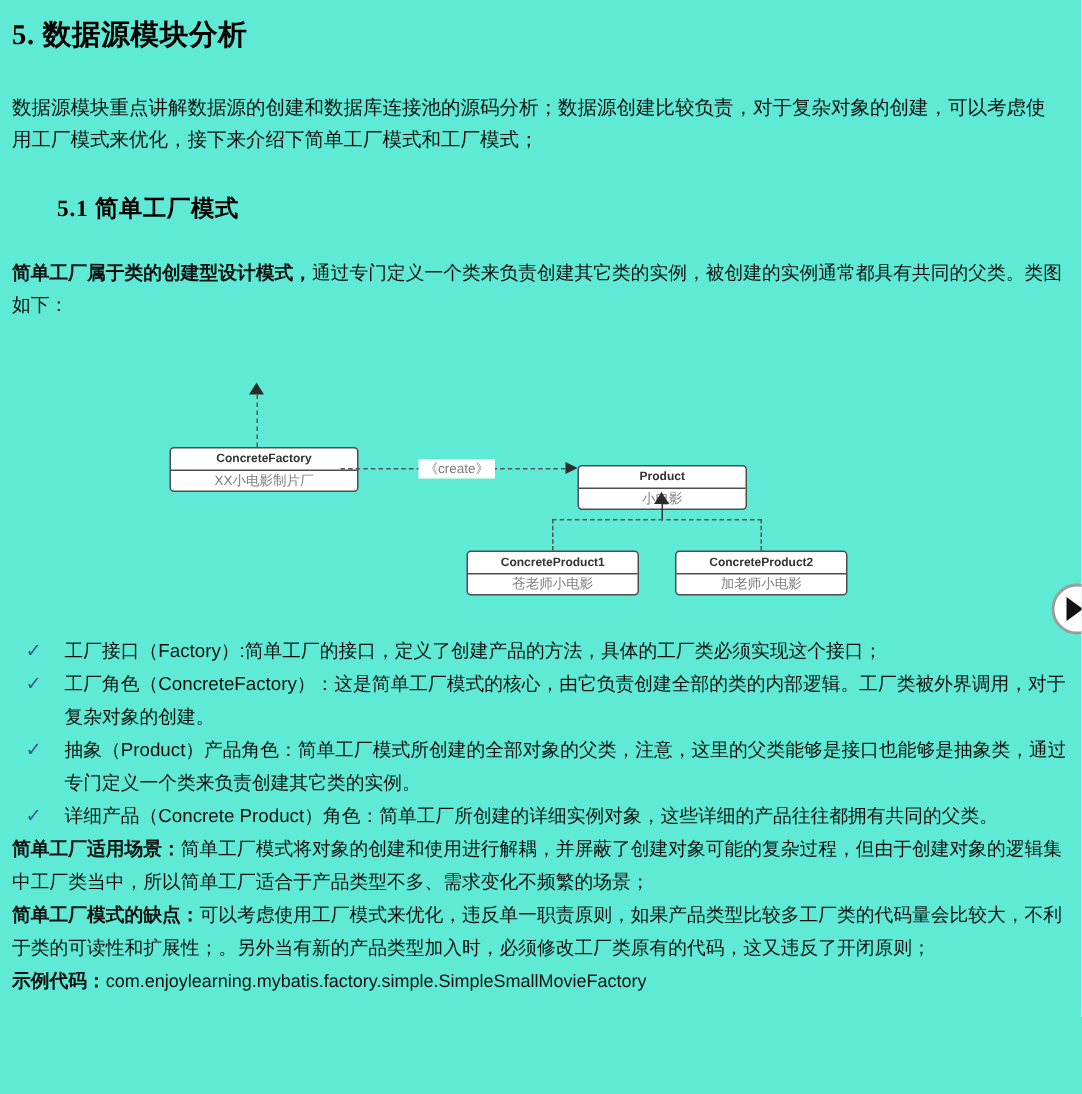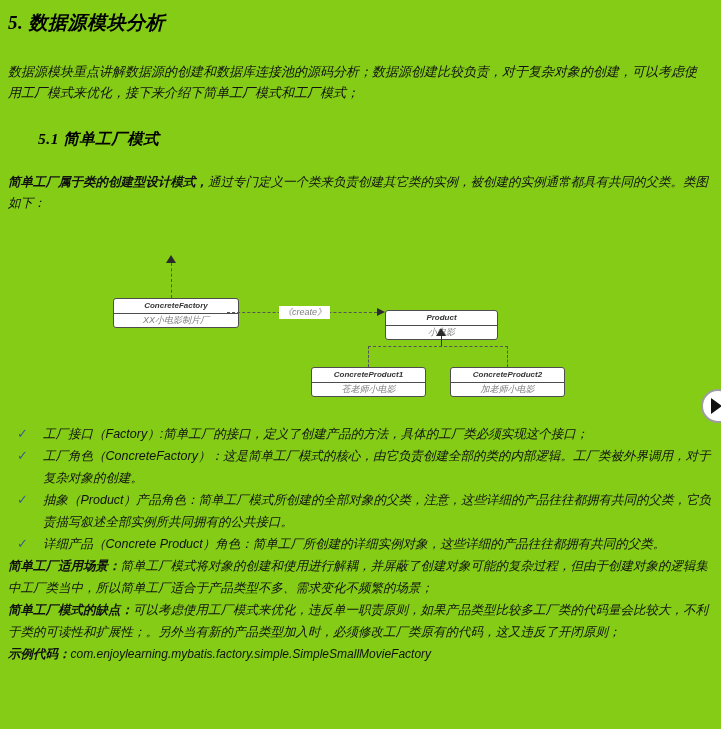--- a/index.html
+++ b/index.html
@@ -3,21 +3,21 @@
 <meta charset="utf-8">
 <style>
   * { margin: 0; padding: 0; box-sizing: border-box; }
   html, body { width: 721px; height: 729px; background: #fff; overflow: hidden; }
   body {
     position: relative;
     font-family: "Liberation Sans", "DejaVu Sans", sans-serif;
     color: #1a1a1a;
     -webkit-font-smoothing: antialiased;
   }
-  .page { position: absolute; inset: 0; background: #84cc16; font-style: italic; }
+  .page { position: absolute; inset: 0; background: #5eead4; }
 
   h1.doc-title {
     font-family: "Liberation Serif", "DejaVu Serif", serif;
     font-size: 19px; font-weight: bold; color: #000;
     padding: 10px 0 0 8px; letter-spacing: .5px;
   }
   p.intro {
     font-size: 13px; line-height: 21px; color: #111;
     margin: 25px 16px 0 8px; width: 700px;
   }
@@ -148,21 +148,21 @@
     <li>
       <span class="check">✓</span>
       <span class="li-text">工厂接口（Factory）:简单工厂的接口，定义了创建产品的方法，具体的工厂类必须实现这个接口；</span>
     </li>
     <li>
       <span class="check">✓</span>
       <span class="li-text">工厂角色（ConcreteFactory）：这是简单工厂模式的核心，由它负责创建全部的类的内部逻辑。工厂类被外界调用，对于复杂对象的创建。</span>
     </li>
     <li>
       <span class="check">✓</span>
-      <span class="li-text">抽象（Product）产品角色：简单工厂模式所创建的全部对象的父类，注意，这些详细的产品往往都拥有共同的父类，它负责描写叙述全部实例所共同拥有的公共接口。</span>
+      <span class="li-text">抽象（Product）产品角色：简单工厂模式所创建的全部对象的父类，注意，这里的父类能够是接口也能够是抽象类，通过专门定义一个类来负责创建其它类的实例。</span>
     </li>
     <li>
       <span class="check">✓</span>
       <span class="li-text">详细产品（Concrete Product）角色：简单工厂所创建的详细实例对象，这些详细的产品往往都拥有共同的父类。</span>
     </li>
   </ul>
 
   <div class="notes">
     <p><span class="bold">简单工厂适用场景：</span><span>简单工厂模式将对象的创建和使用进行解耦，并屏蔽了创建对象可能的复杂过程，但由于创建对象的逻辑集中工厂类当中，所以简单工厂适合于产品类型不多、需求变化不频繁的场景；</span></p>
     <p><span class="bold">简单工厂模式的缺点：</span><span>可以考虑使用工厂模式来优化，违反单一职责原则，如果产品类型比较多工厂类的代码量会比较大，不利于类的可读性和扩展性；。另外当有新的产品类型加入时，必须修改工厂类原有的代码，这又违反了开闭原则；</span></p>

